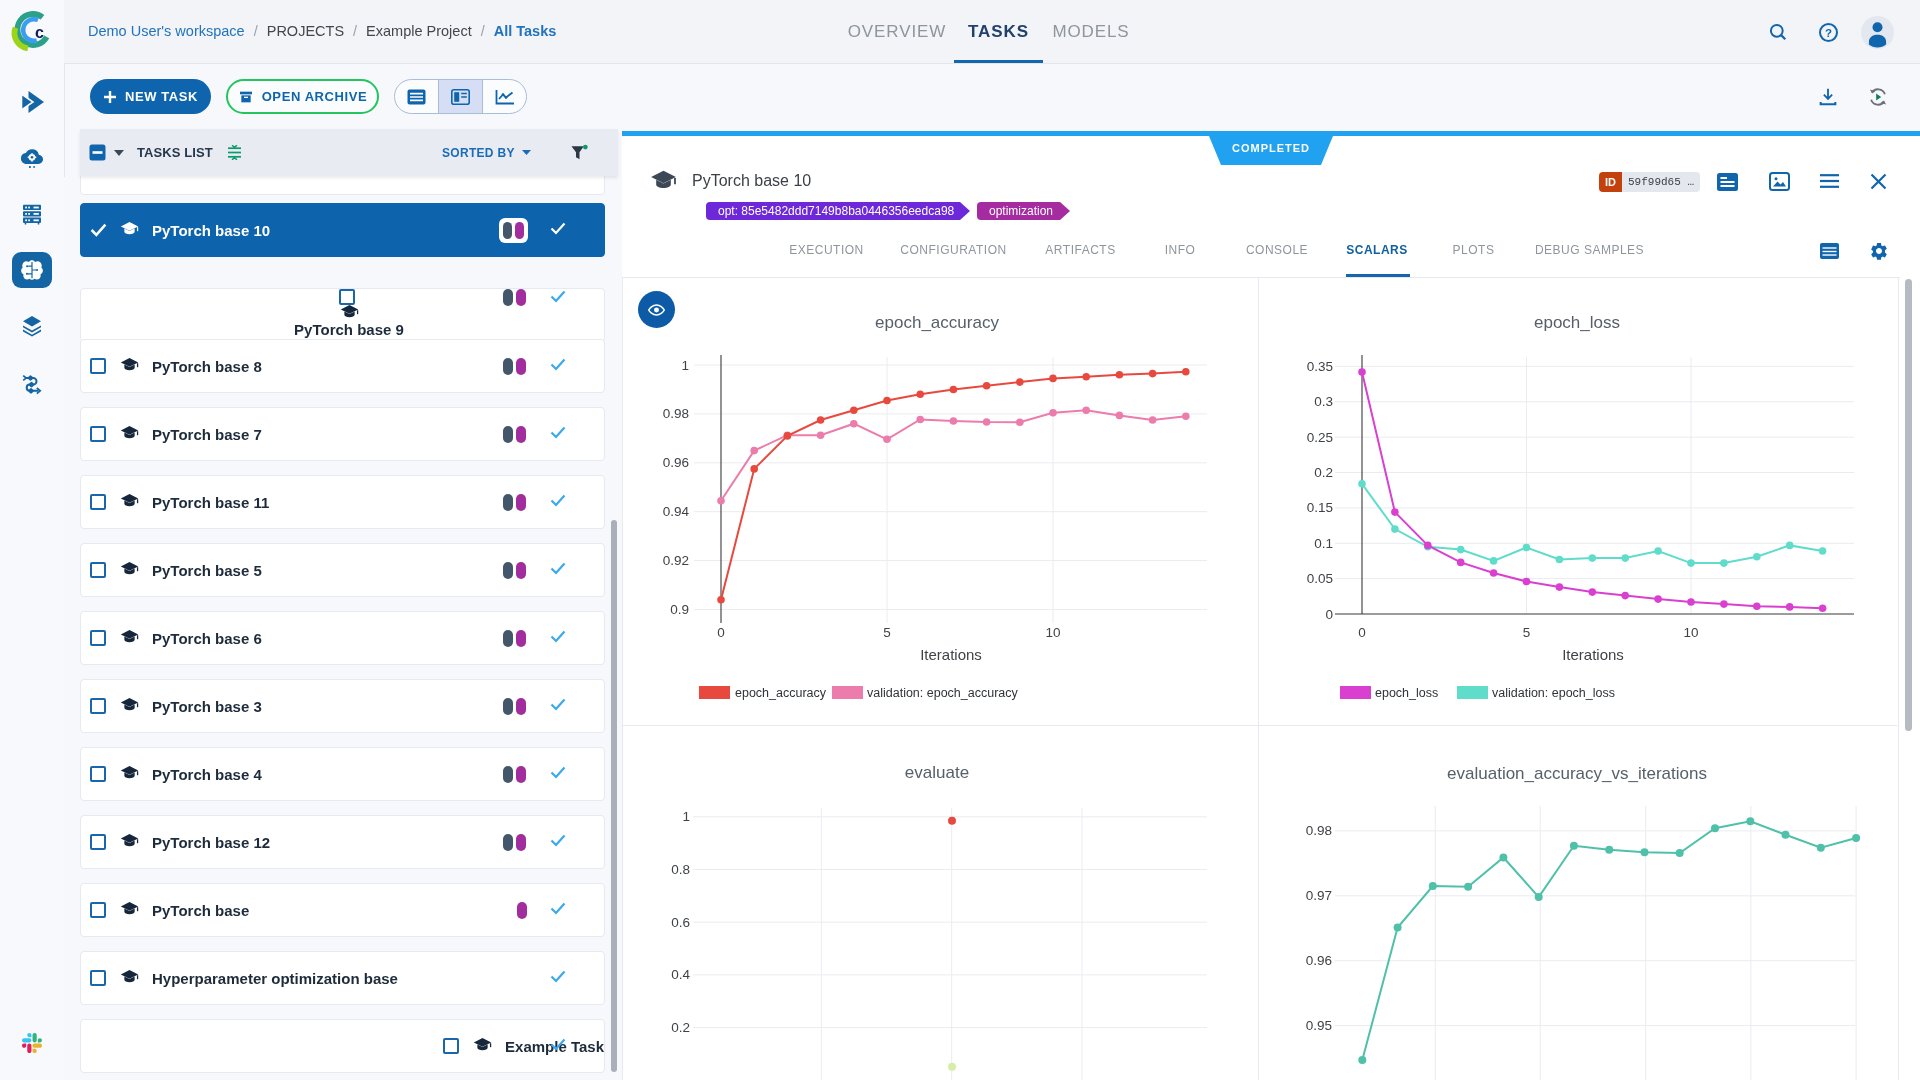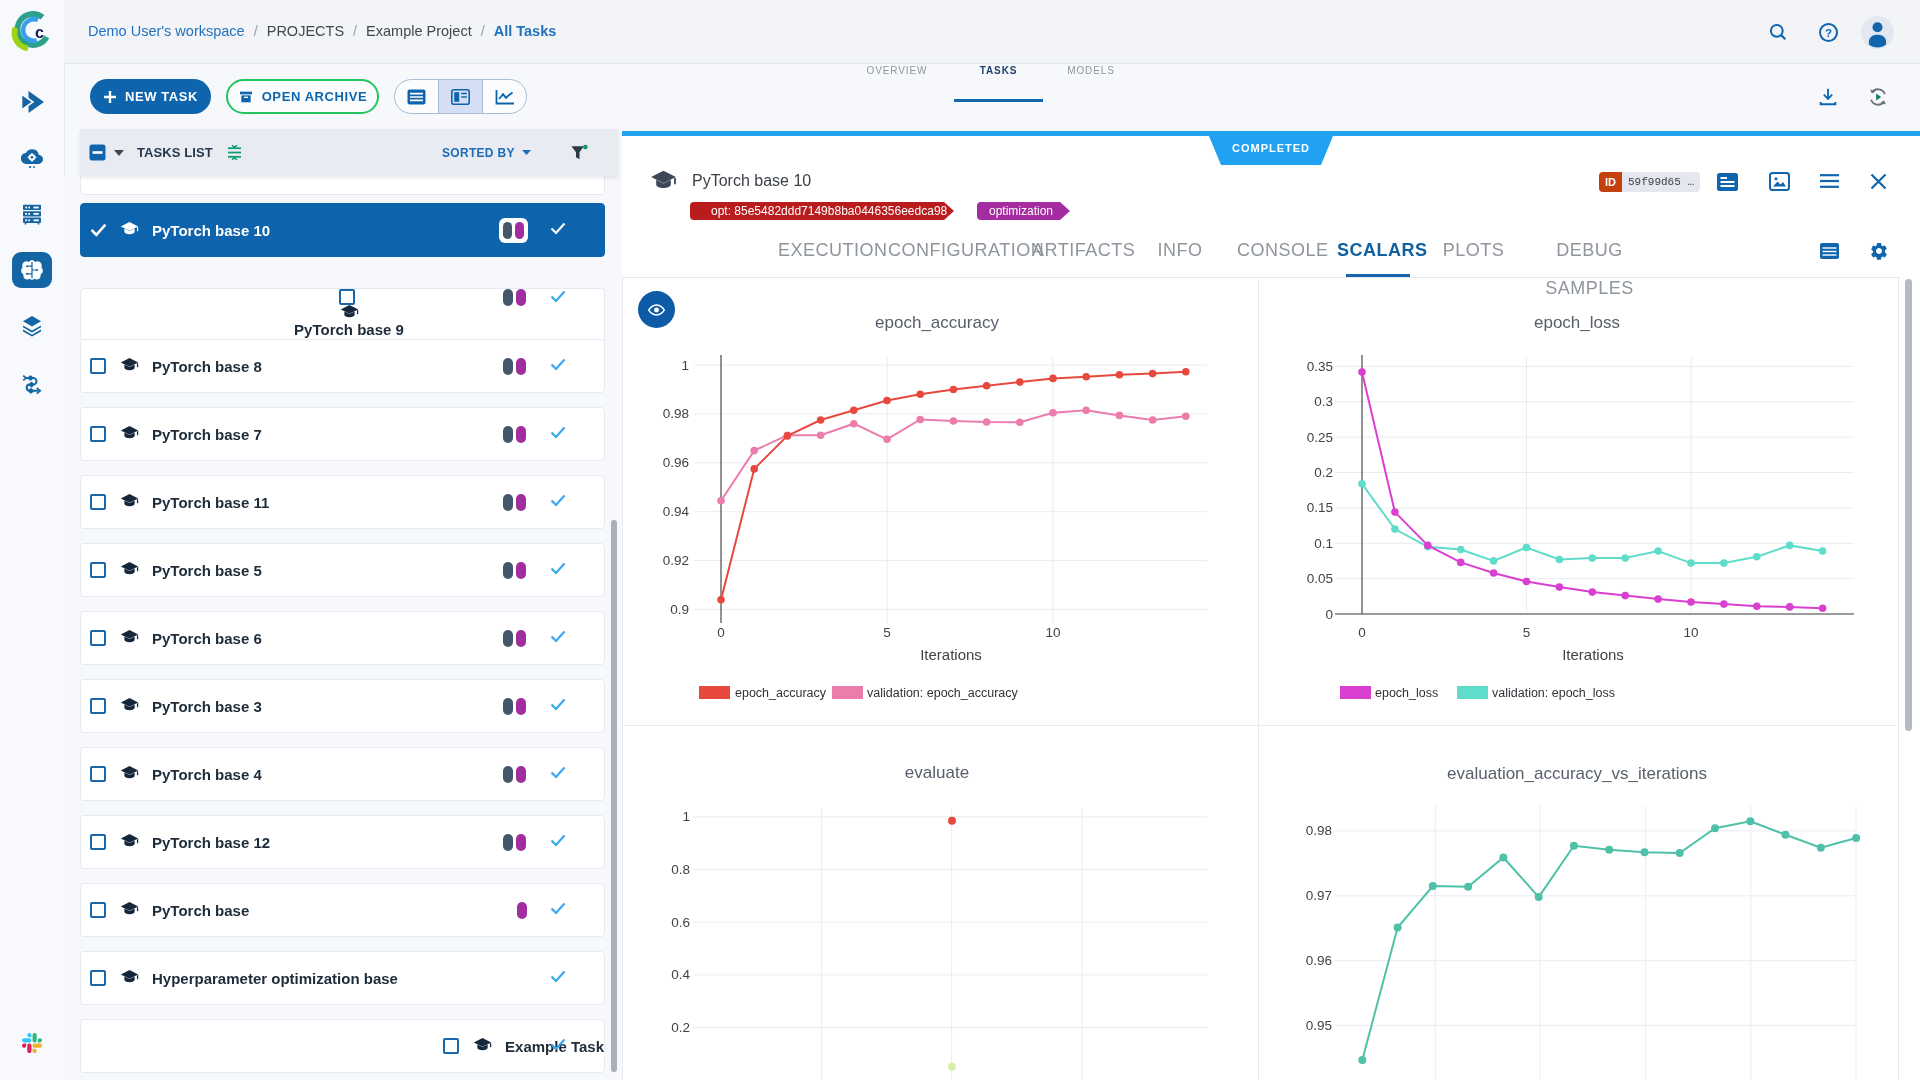--- a/index.html
+++ b/index.html
@@ -13,21 +13,21 @@
 #sidebar-border { position:absolute; left:64px; top:0; width:1px; height:177px; background:#e3e6ee; }
 .sideicon { position:absolute; left:0; width:64px; display:flex; justify-content:center; }
 .active-sq { position:absolute; left:12px; top:252px; width:40px; height:36px; background:#1465a4; border-radius:9px; display:flex; align-items:center; justify-content:center; }
 
 
 #header { position:absolute; left:64px; top:0; width:1856px; height:64px; background:#f3f4f8; border-bottom:1px solid #e4e6ee; }
 #crumbs { position:absolute; left:88px; top:23px; font-size:14.5px; color:#42474e; white-space:nowrap; }
 #crumbs .blue { color:#2173bd; }
 #crumbs .bold { font-weight:700; }
 #crumbs .sep { color:#9aa2ac; padding:0 9px; }
-.toptab { position:absolute; top:0; height:63px; line-height:63px; text-align:center; font-size:10px; letter-spacing:0.9px; color:#8f959d; font-weight:500;margin-top:39px; }
+.toptab { position:absolute; top:0; height:63px; line-height:63px; text-align:center; font-size:17px; letter-spacing:0.9px; color:#8f959d; font-weight:500; }
 #tab-tasks { color:#21406b; font-weight:700; border-bottom:3px solid #1467ad; }
 
 
 .btn-primary { position:absolute; left:90px; top:79px; width:121px; height:35px; border-radius:18px; background:#0e65ad; color:#fff; font-size:13px; font-weight:700; letter-spacing:.6px; display:flex; align-items:center; justify-content:center; gap:8px; }
 .btn-outline { position:absolute; left:226px; top:79px; width:153px; height:35px; border-radius:18px; background:#fbfcfe; border:2px solid #22c55e; color:#0e65ad; font-size:13px; font-weight:700; letter-spacing:.6px; display:flex; align-items:center; justify-content:center; gap:8px; }
 #seg { position:absolute; left:394px; top:79px; width:133px; height:35px; border-radius:18px; background:#fbfcfe; border:1px solid #a9bdd7; display:flex; overflow:hidden; }
 #seg .s { flex:1; display:flex; align-items:center; justify-content:center; }
 #seg .s + .s { border-left:1px solid #a9bdd7; }
 #seg .on { background:#d5def5; }
 
@@ -44,26 +44,26 @@
 .pill.m { background:#a12d9f; }
 .pillwrap { position:absolute; right:76px; background:#fff; border-radius:6px; padding:4px; display:flex; gap:3px; }
 .chk { position:absolute; right:38px; }
 
 
 #panel { position:absolute; left:622px; top:131px; width:1298px; height:949px; background:#fff; }
 #panel-topbar { position:absolute; left:0; top:0; width:1298px; height:5px; background:#20a2f0; }
 #ribbon { position:absolute; left:587px; top:5px; width:124px; height:29px; background:#20a2f0; clip-path:polygon(0 0,124px 0,112px 29px,12px 29px); color:#fff; font-size:11px; font-weight:700; letter-spacing:1px; text-align:center; line-height:24px; }
 #ptitle { position:absolute; left:70px; top:41px; font-size:16px; font-weight:500; color:#3c4148; }
 .tag { position:absolute; top:71px; height:18px; color:#fff; font-size:12px; font-weight:500; line-height:18px; }
-#tag1 { left:68px; width:264px; background:#b91c1c; border-radius:4px 0 0 4px; clip-path:polygon(0 0,254px 0,264px 9px,254px 18px,0 18px); padding-left:21px; }
+#tag1 { left:84px; width:264px; background:#6d28d9; border-radius:4px 0 0 4px; clip-path:polygon(0 0,254px 0,264px 9px,254px 18px,0 18px); padding-left:12px; }
 #tag2 { left:355px; width:93px; background:#a52ba0; border-radius:4px 0 0 4px; clip-path:polygon(0 0,83px 0,93px 9px,83px 18px,0 18px); padding-left:12px; }
 #idbadge { position:absolute; left:977px; top:41px; height:20px; display:flex; }
 #idbadge .b { background:#c2410c; color:#fff; font-size:11px; font-weight:700; border-radius:4px 0 0 4px; padding:0 6px; line-height:20px; }
 #idbadge .g { background:#e4e7ed; color:#3c4148; font-family:"Liberation Mono",monospace; font-size:11px; border-radius:0 4px 4px 0; padding:0 6px; line-height:20px; }
-.dtab { position:absolute; top:100px; height:38px; line-height:38px; font-size:18px; letter-spacing:.5px; color:#8f959d; font-weight:500; text-align:center; }
+.dtab { position:absolute; top:100px; height:38px; line-height:38px; font-size:12px; letter-spacing:.5px; color:#8f959d; font-weight:500; text-align:center; }
 #dtab-scalars { color:#11609f; font-weight:700; }
 #dtab-underline { position:absolute; left:724px; top:143px; width:64px; height:3px; background:#1467ad; }
 #tabborder { position:absolute; left:0; top:146px; width:1278px; height:1px; background:#e6e8ee; }
 .vdiv { position:absolute; background:#e8eaf0; }
 #eyebtn { position:absolute; left:638px; top:291px; width:37px; height:37px; border-radius:50%; background:#0d5aa7; z-index:6; display:flex; align-items:center; justify-content:center; }
 #lscroll { position:absolute; left:611px; top:520px; width:6px; height:552px; border-radius:3px; background:#abafba; }
 #rscroll { position:absolute; left:1905px; top:279px; width:7px; height:452px; border-radius:4px; background:#b6bac2; }
 </style>
 </head>
 <body>

